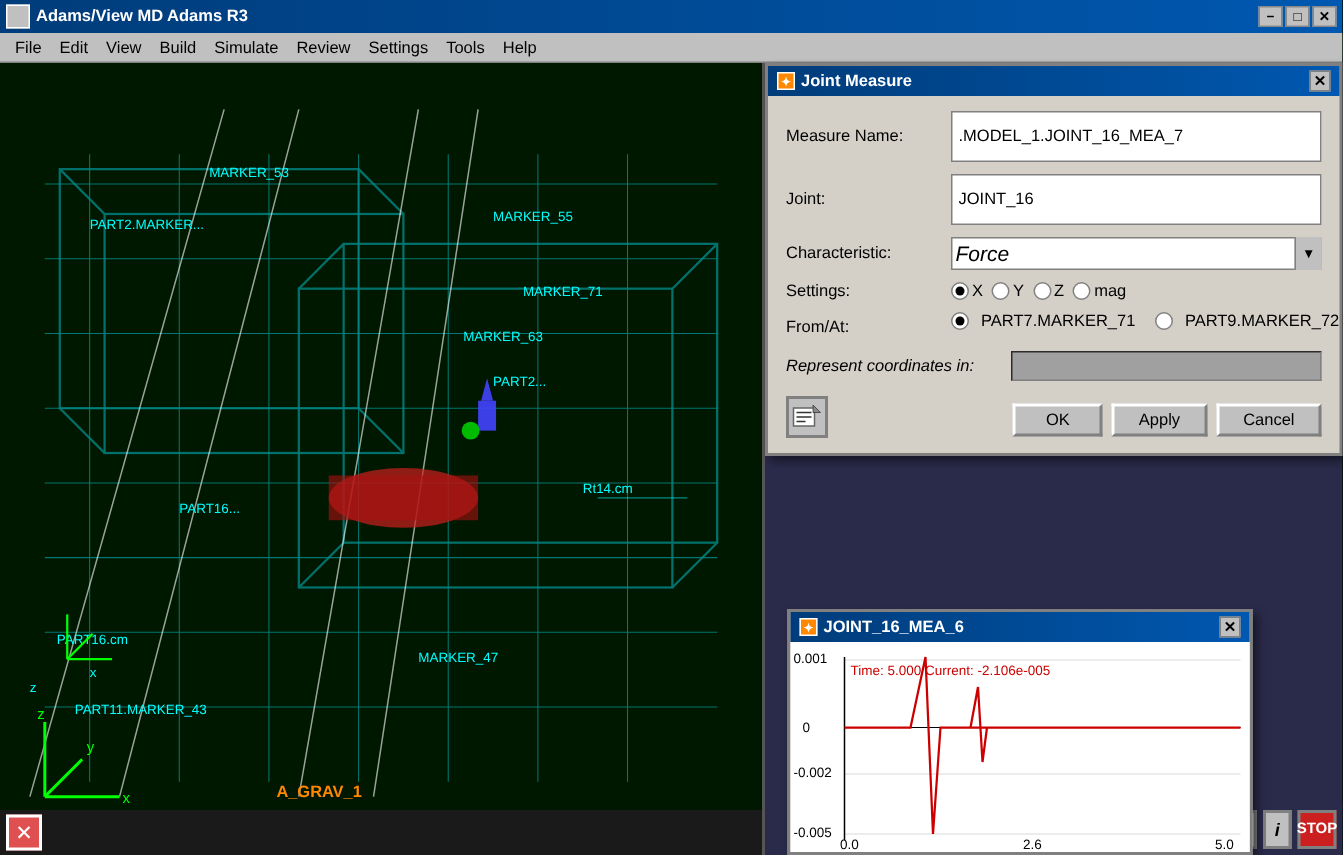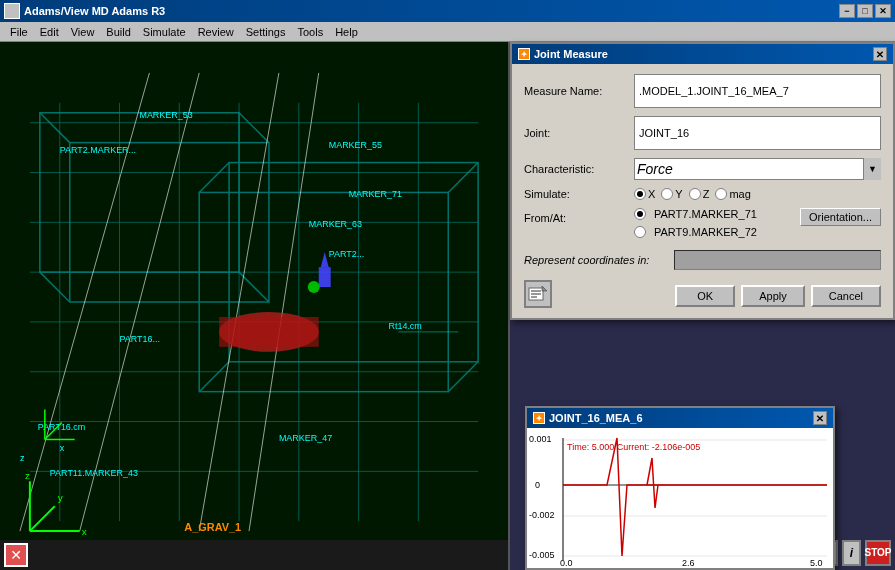--- a/index.html
+++ b/index.html
@@ -474,21 +474,21 @@
               <option>Torque</option>
               <option>Displacement</option>
               <option>Velocity</option>
               <option>Acceleration</option>
             </select>
             <div class="select-arrow">▼</div>
           </div>
         </div>
 
         <div class="form-row">
-          <div class="form-label">Simulate:</div>
+          <div class="form-label">Settings:</div>
           <div class="radio-group">
             <div class="radio-item">
               <div class="radio-circle checked"></div>
               <span>X</span>
             </div>
             <div class="radio-item">
               <div class="radio-circle"></div>
               <span>Y</span>
             </div>
             <div class="radio-item">
@@ -497,21 +497,21 @@
             </div>
             <div class="radio-item">
               <div class="radio-circle"></div>
               <span>mag</span>
             </div>
           </div>
         </div>
 
         <div class="form-row" style="align-items:flex-start;">
           <div class="form-label" style="margin-top:4px;">From/At:</div>
-          <div style="flex:1; display:flex; flex-direction:column; gap:2px;">
+          <div style="flex:1; display:flex; flex-direction:row; gap:13px;">
             <div class="fromat-row">
               <div class="radio-circle checked" style="margin-right:4px;"></div>
               <span>PART7.MARKER_71</span>
             </div>
             <div class="fromat-row">
               <div class="radio-circle" style="margin-right:4px;"></div>
               <span>PART9.MARKER_72</span>
             </div>
           </div>
           <button class="orient-btn">Orientation...</button>

